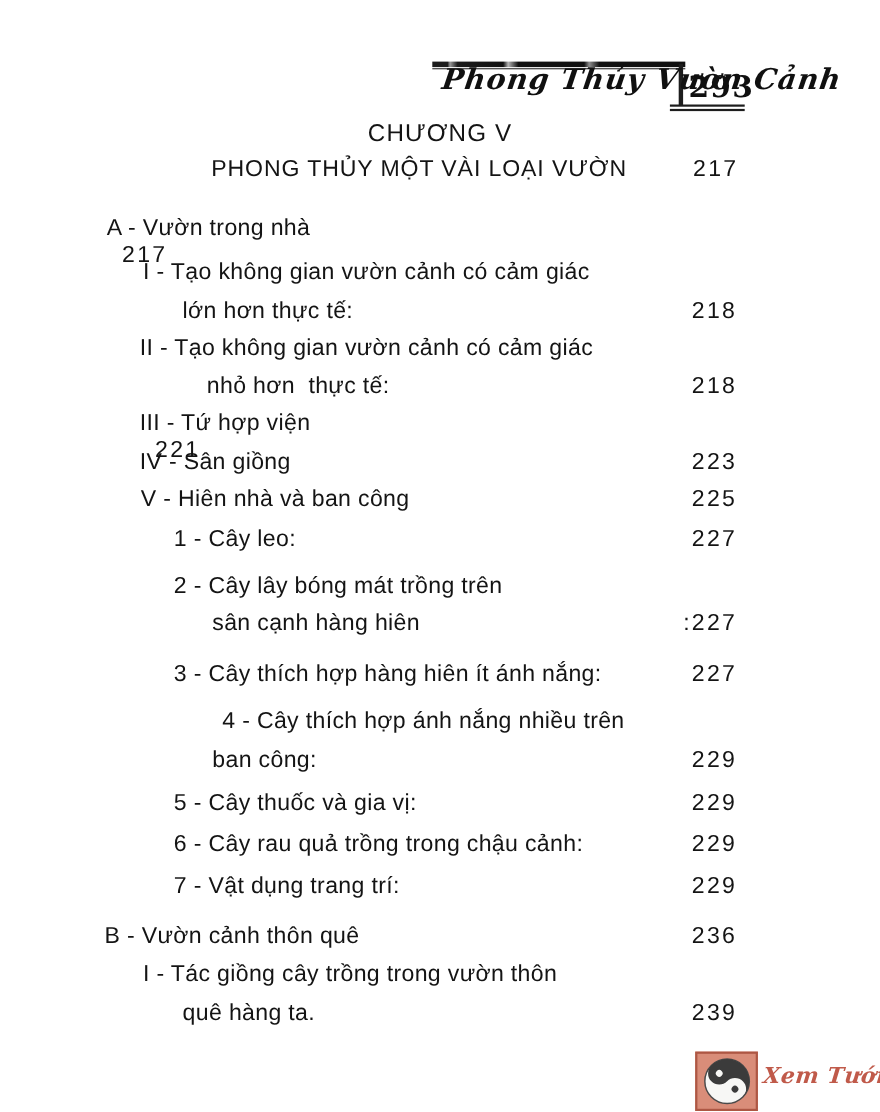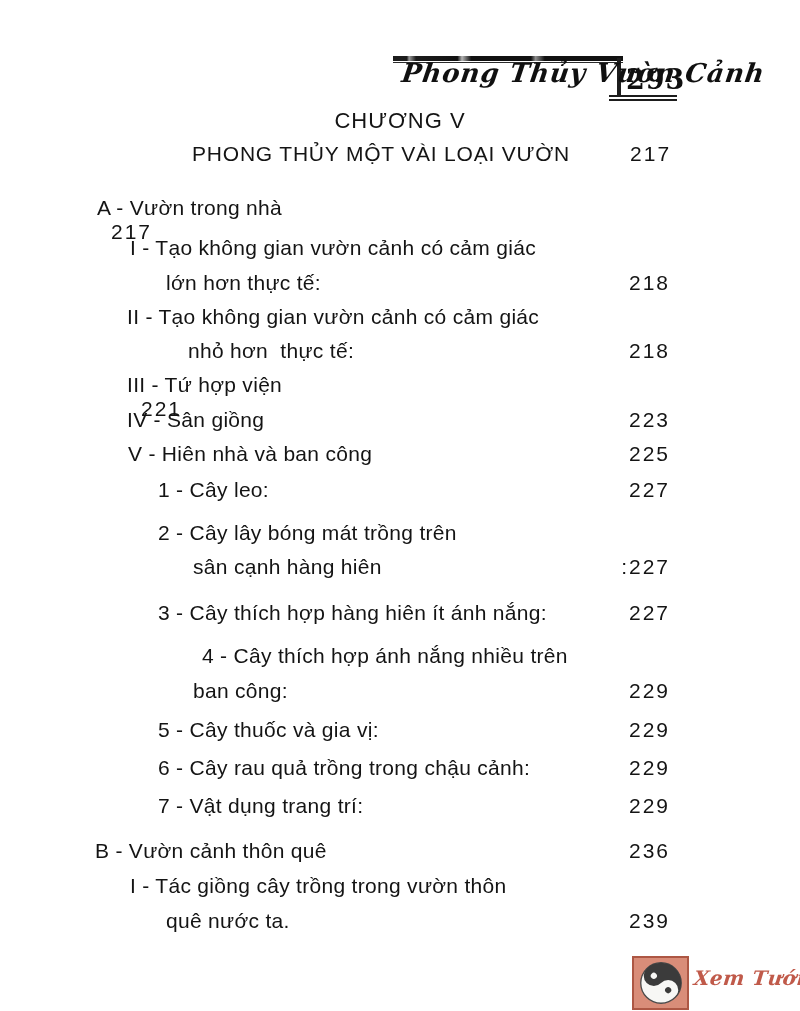--- a/index.html
+++ b/index.html
@@ -165,21 +165,21 @@
     </div>
     <div class="toc-row" style="left:95px;top:839px;">
       <span class="t">B - Vườn cảnh thôn quê</span>
       <span class="p">236</span>
     </div>
     <div class="toc-row" style="left:130px;top:874px;">
       <span class="t">I - Tác giồng cây trồng trong vườn thôn</span>
       <span class="p"></span>
     </div>
     <div class="toc-row" style="left:166px;top:909px;">
-      <span class="t">quê nước ta.</span>
+      <span class="t">quê hàng ta.</span>
       <span class="p">239</span>
     </div>
   </div>
 
   <div class="wm-box">
     <span style="display:block;width:44px;height:44px;">
       <svg width="44" height="44" viewBox="0 0 100 100">
         <g transform="rotate(135 50 50)">
           <circle cx="50" cy="50" r="46" fill="#f7f7f5" stroke="#4a4a4a" stroke-width="3"></circle>
           <path d="M50,4 a46,46 0 0 0 0,92 a23,23 0 0 0 0,-46 a23,23 0 0 1 0,-46 z" fill="#3b3b3b"></path>

